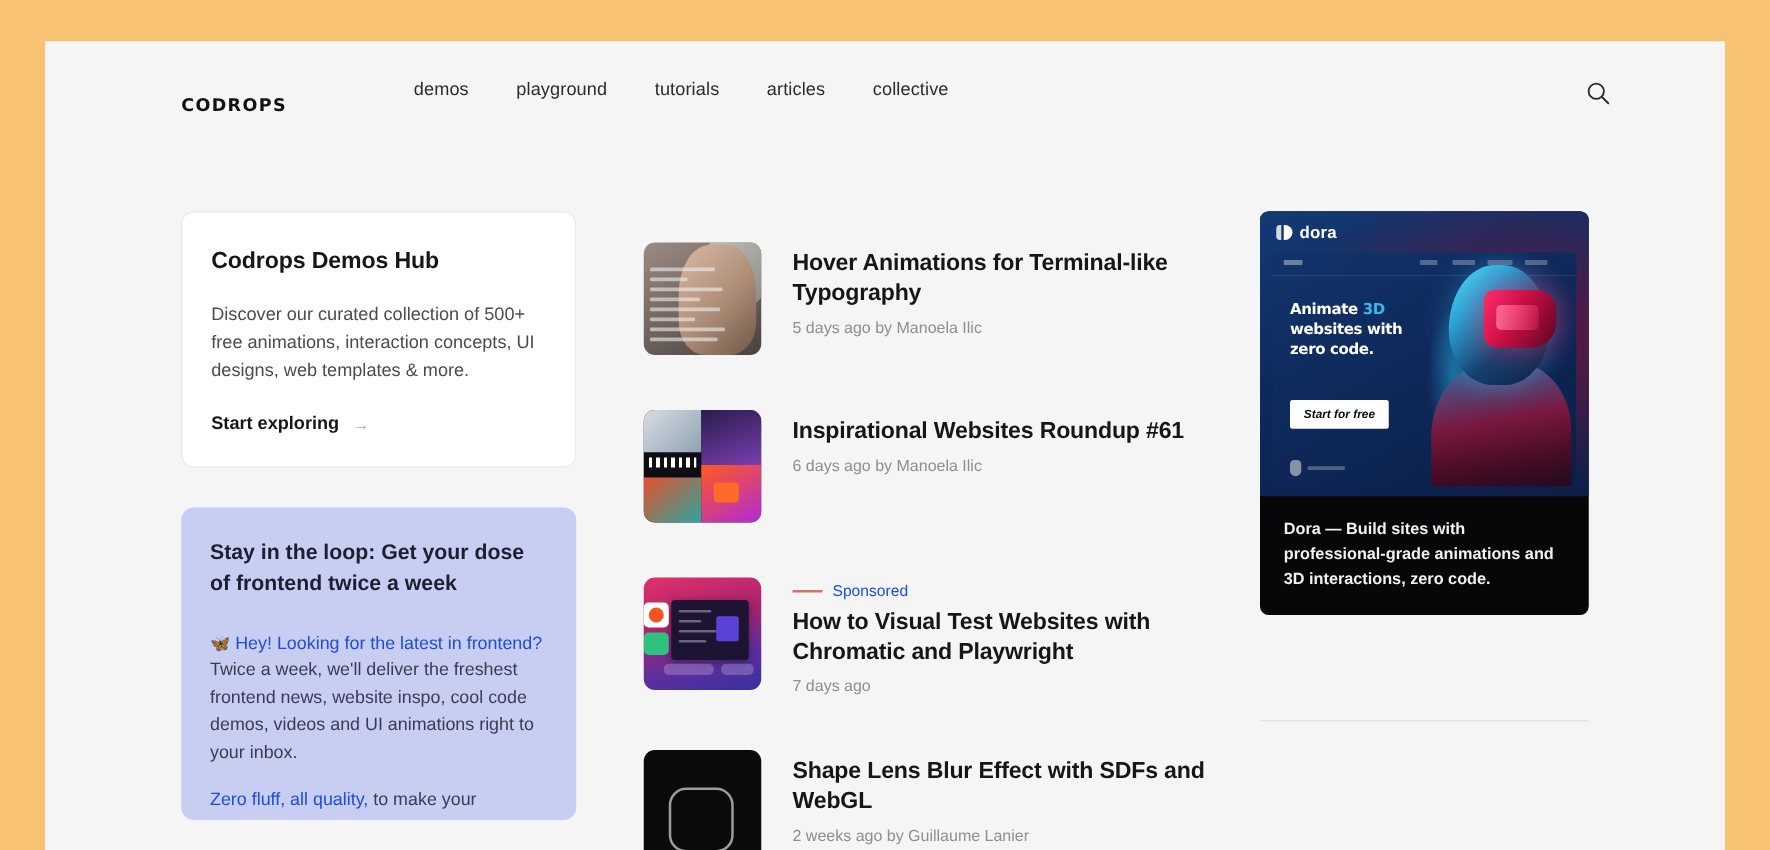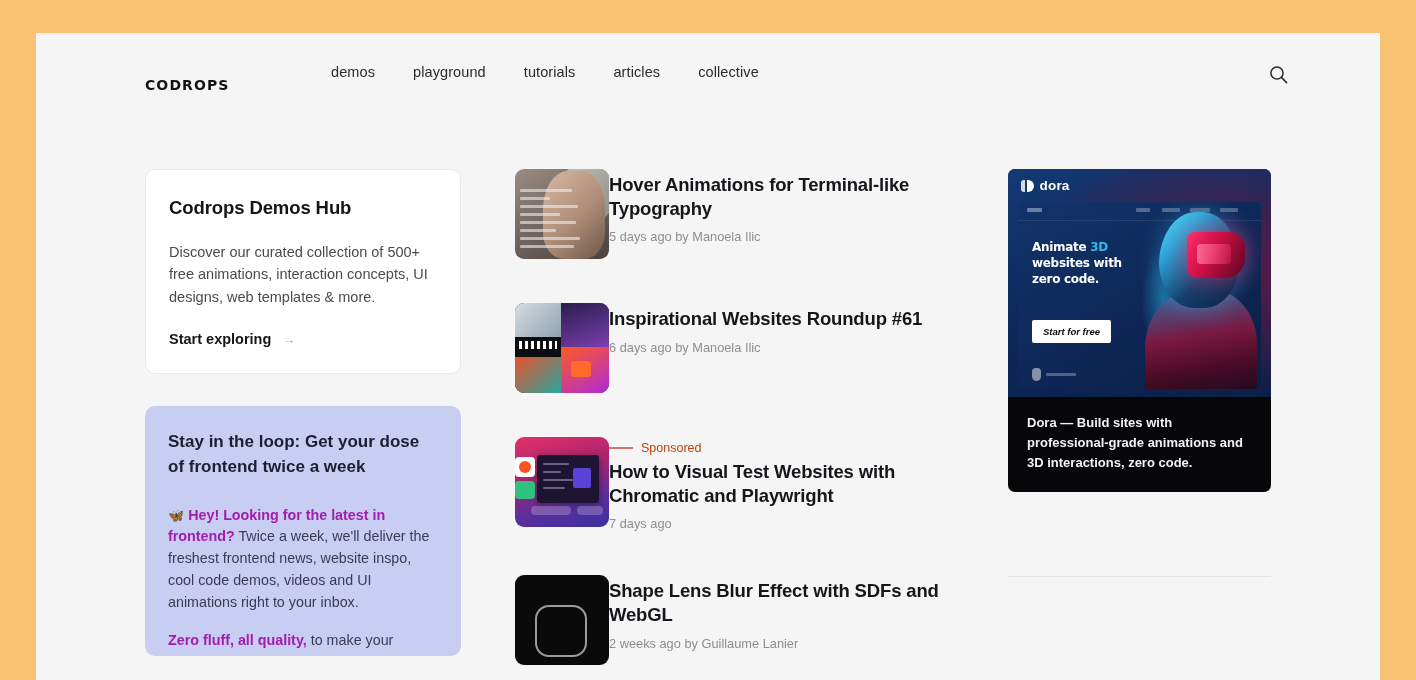--- a/index.html
+++ b/index.html
@@ -107,29 +107,31 @@
     font-weight: 600;
     line-height: 1.45;
     color: #1d1e30;
   }
   .news-body {
     margin-top: 25px;
     font-size: 14.3px;
     line-height: 1.52;
     color: #3a3b52;
   }
-  .news-body b { color: #a21caf; font-weight: 700; margin-top: 43px; }
+  .news-body b { color: #1d4ed8; font-weight: 400; margin-top: 43px; }
   .news-body p + p { margin-top: 17px; }
   .moth { font-size: 13px; }
 
   
   .article {
     display: flex;
+    gap: 25px;
     margin-bottom: 44px;
     text-decoration: none;
+    margin-top: 25px;
   }
   .thumb {
     flex: 0 0 auto;
     width: 94px; height: 90px;
     border-radius: 9px;
     overflow: hidden;
     position: relative;
     background: #2a2a2a;
   }
   .art-text { padding-top: 4px; }
@@ -138,21 +140,21 @@
     align-items: center;
     gap: 8px;
     margin-bottom: 5px;
   }
   .sponsored-dash {
     width: 24px; height: 1.5px;
     background: #d4756b;
   }
   .sponsored-label {
     font-size: 12.5px;
-    color: #c2410c;
+    color: #1d4ed8;
   }
   .art-title {
     font-size: 18.5px;
     font-weight: 600;
     line-height: 1.28;
     color: #15161a;
     letter-spacing: -.15px;
   }
   .art-meta {
     margin-top: 9px;

